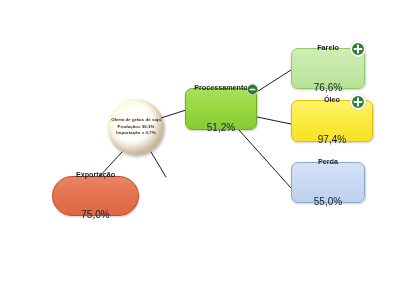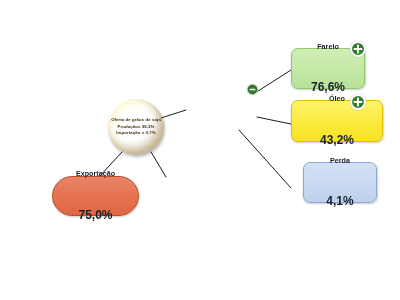--- a/index.html
+++ b/index.html
@@ -78,43 +78,42 @@
     gap: 28px;
   }
   .node .title {
     font-size: 7.2px;
     font-weight: bold;
     color: #17202a;
     line-height: 1.35;
     white-space: nowrap;
   }
   .node .value {
-    font-size: 12px;
-    font-weight: bold;
+    font-size: 10px;
+    font-weight: normal;
     color: #17202a;
     line-height: 1.35;
     white-space: nowrap;
   }
 
   .node.green {
     background: linear-gradient(180deg, #a9e05a 0%, #94d63f 55%, #86cc33 100%);
     border-color: #6fae22;
   }
   .node.lightgreen {
     background: linear-gradient(180deg, #cfeeb6 0%, #c3e8a6 55%, #b7e197 100%);
     border-color: #8fc96c;
   }
   .node.yellow {
     background: linear-gradient(180deg, #fff36a 0%, #fbe93c 55%, #f7e224 100%);
     border-color: #e0c000;
   }
   .node.blue {
     background: linear-gradient(180deg, #d5e2f5 0%, #c8d9f1 55%, #bdd1ec 100%);
     border-color: #8ca9cf;
-    margin-left: 12px;
   }
   .node.orange {
     background: linear-gradient(180deg, #e98468 0%, #e4714f 55%, #df6745 100%);
     border-color: #c04a26;
   }
 
   
   .badge {
     position: absolute;
     z-index: 5;
@@ -157,54 +156,58 @@
       <line x1="239" y1="130" x2="291" y2="188"></line>
     </g>
   </svg>
 
   <div class="sphere" style="left:108px; top:99px; width:56px; height:56px;">
     <div class="sphere-line">Oferta de grãos de soja</div>
     <div class="sphere-line">Produção= 99,3%</div>
     <div class="sphere-line">Importação = 0,7%</div>
   </div>
 
+  <div class="node green" style="left:185px; top:88px; width:72px; height:42px;">
+    <div class="title">Processamento</div>
+    <div class="value">51,2%</div>
+  </div>
   <div class="badge minus" style="left:247px; top:84px;">
     <svg width="11" height="11" viewBox="0 0 11 11">
       <circle cx="5.5" cy="5.5" r="4.6" fill="#2f7d2f" stroke="#1f5a1f" stroke-width="0.7"></circle>
       <rect x="2.6" y="4.8" width="5.8" height="1.5" rx="0.5" fill="#ffffff"></rect>
     </svg>
   </div>
 
   <div class="node lightgreen" style="left:291px; top:48px; width:74px; height:41px;">
     <div class="title">Farelo</div>
     <div class="value">76,6%</div>
   </div>
   <div class="badge plus" style="left:350px; top:41px;">
     <svg width="16" height="16" viewBox="0 0 16 16">
       <circle cx="8" cy="8" r="6.6" fill="#2f7d2f" stroke="#ffffff" stroke-width="1.3"></circle>
       <rect x="3.6" y="7.05" width="8.8" height="1.9" rx="0.6" fill="#ffffff"></rect>
       <rect x="7.05" y="3.6" width="1.9" height="8.8" rx="0.6" fill="#ffffff"></rect>
     </svg>
   </div>
 
-  <div class="node yellow" style="left:291px; top:100px; width:92px; height:42px;">
+  <div class="node yellow" style="left:291px; top:100px; width:82px; height:42px;">
     <div class="title">Óleo</div>
-    <div class="value">43,2%</div>
+    <div class="value">97,4%</div>
   </div>
   <div class="badge plus" style="left:350px; top:94px;">
     <svg width="16" height="16" viewBox="0 0 16 16">
       <circle cx="8" cy="8" r="6.6" fill="#2f7d2f" stroke="#ffffff" stroke-width="1.3"></circle>
       <rect x="3.6" y="7.05" width="8.8" height="1.9" rx="0.6" fill="#ffffff"></rect>
       <rect x="7.05" y="3.6" width="1.9" height="8.8" rx="0.6" fill="#ffffff"></rect>
     </svg>
   </div>
 
   <div class="node blue" style="left:291px; top:162px; width:74px; height:41px;">
     <div class="title">Perda</div>
-    <div class="value">4,1%</div>
+    <div class="value">55,0%</div>
   </div>
 
   <div class="node orange" style="left:52px; top:176px; width:87px; height:40px;border-radius:20px;">
     <div class="title">Exportação</div>
     <div class="value">75,0%</div>
   </div>
 
 
 </div>
 

